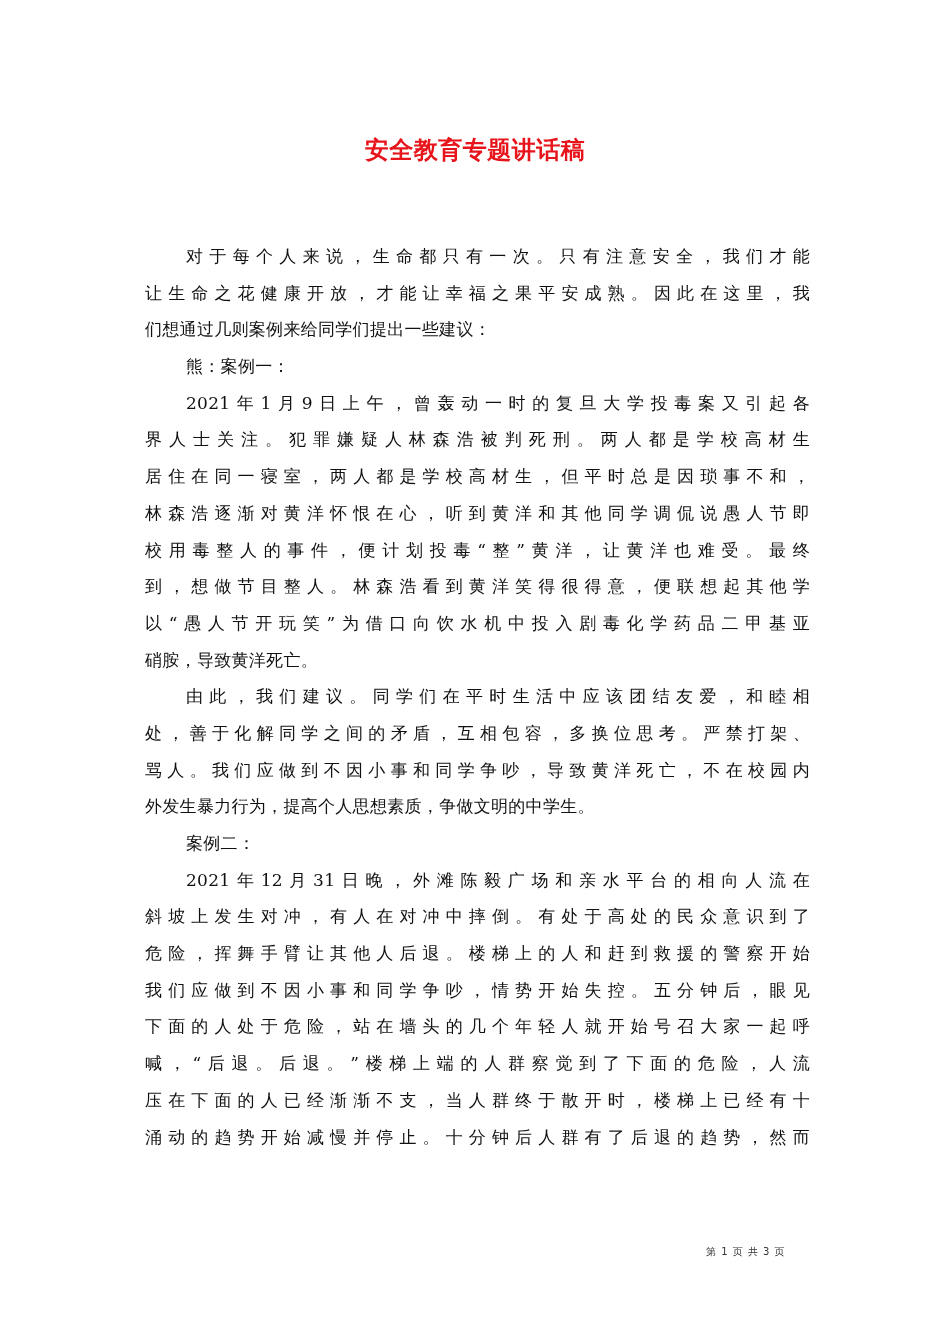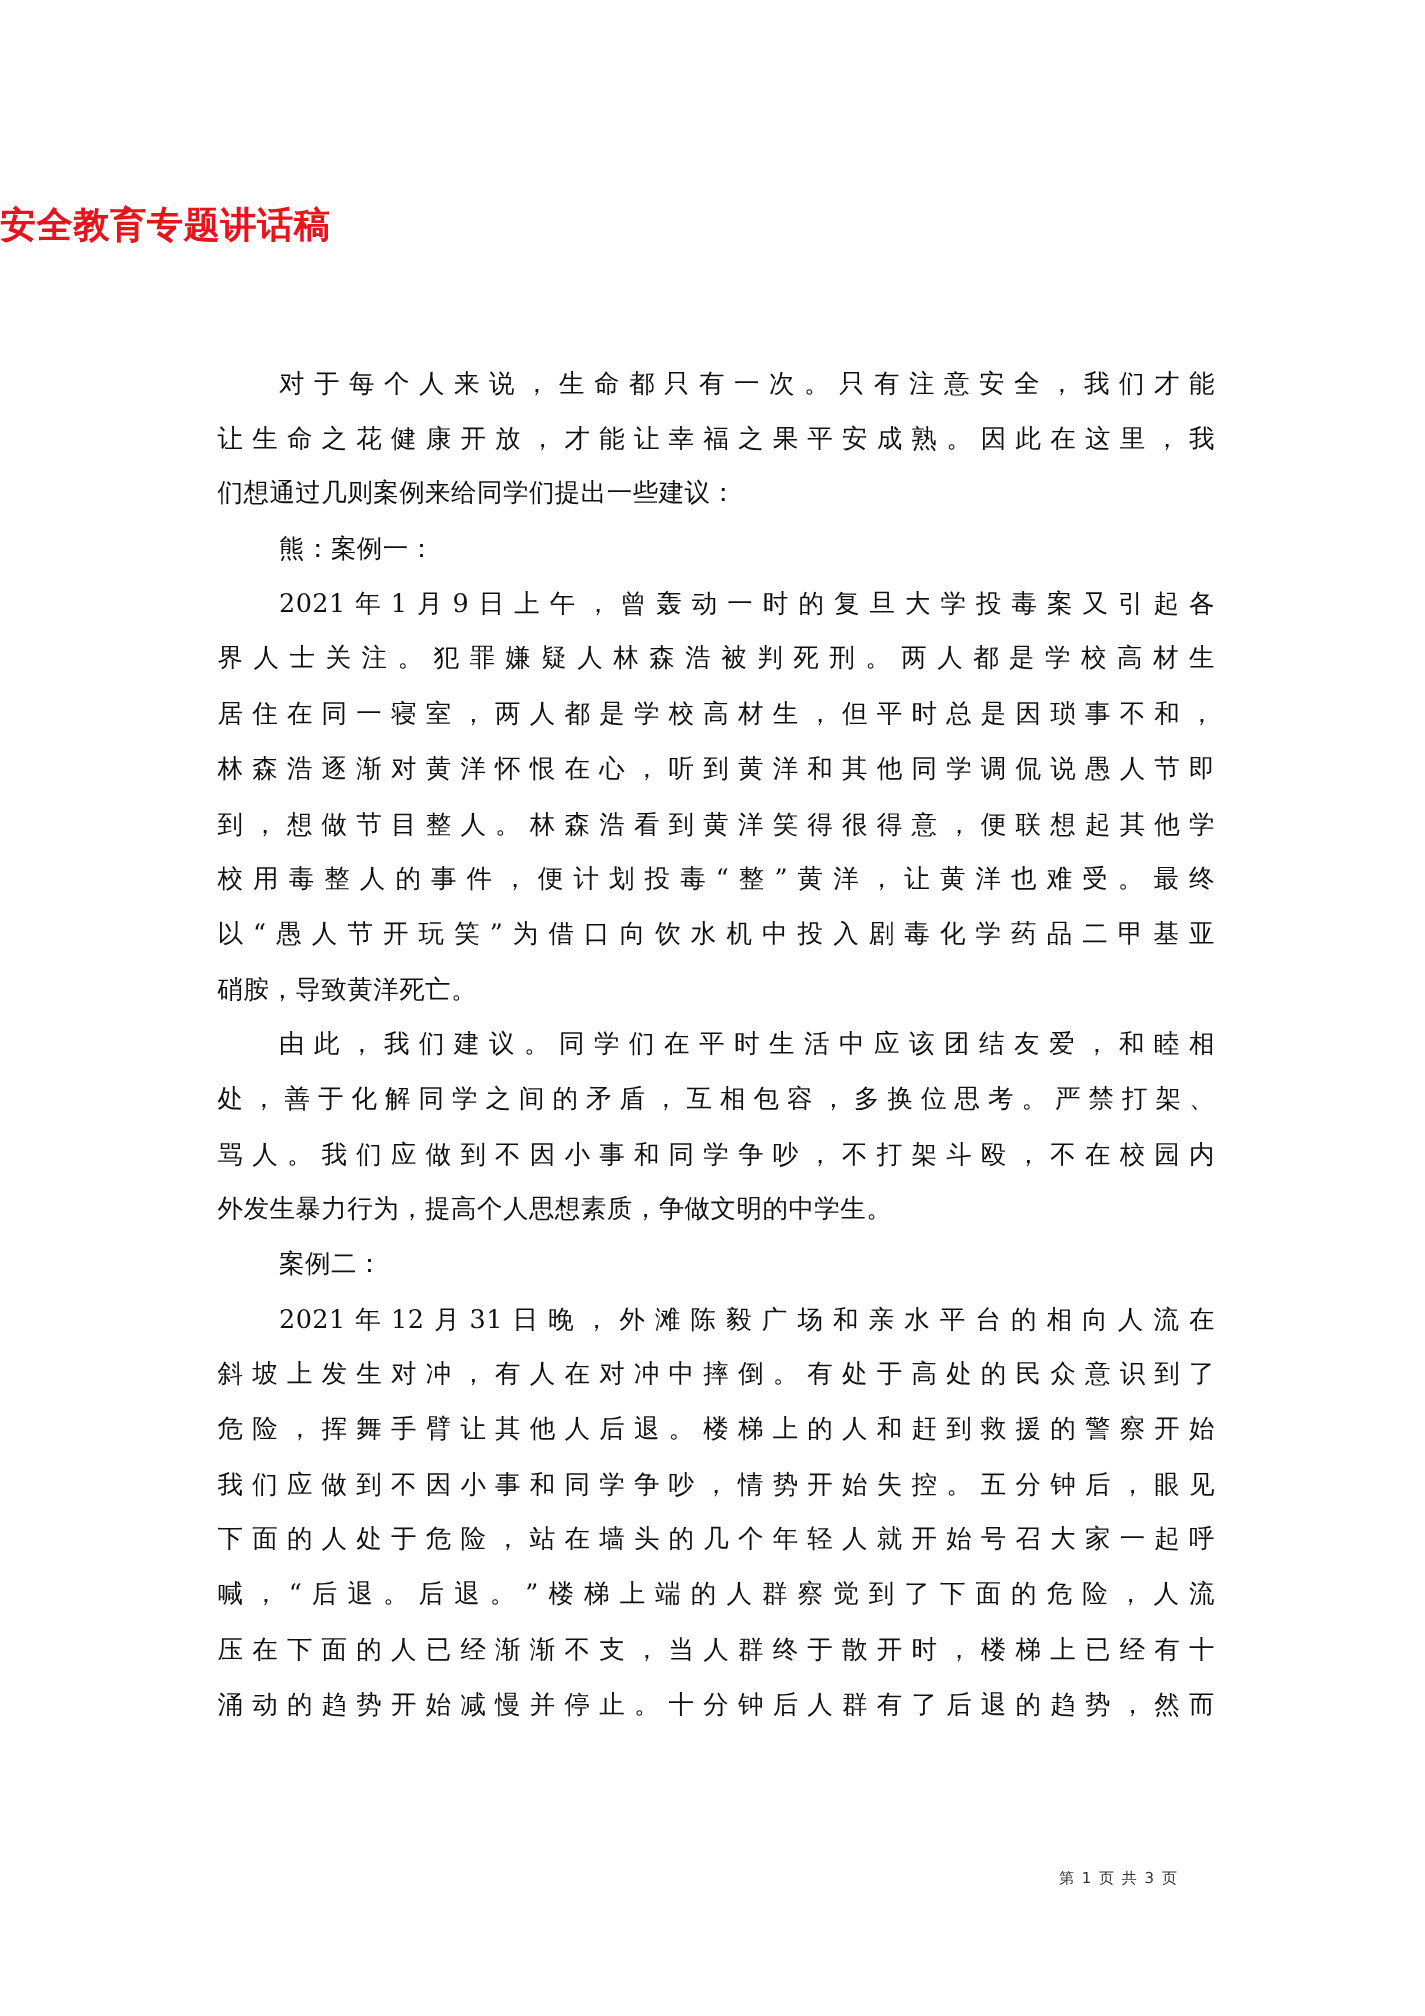--- a/index.html
+++ b/index.html
@@ -21,20 +21,21 @@
       top: 0;
       width: 950px;
       height: 1344px;
       background: #ffffff;
     }
     .title {
       position: absolute;
       top: 132px;
       left: 0;
       width: 950px;
+      text-align: center;
       font-family: "DejaVu Sans", "Liberation Sans", sans-serif;
       font-size: 24px;
       font-weight: bold;
       color: #e8141b;
       letter-spacing: 0.5px;
       line-height: 36px;
     }
     .body {
       position: absolute;
       top: 238px;
@@ -77,28 +78,28 @@
     <div class="line indent">对于每个人来说，生命都只有一次。只有注意安全，我们才能</div>
     <div class="line">让生命之花健康开放，才能让幸福之果平安成熟。因此在这里，我</div>
     <div class="line last">们想通过几则案例来给同学们提出一些建议：</div>
 
     <div class="line indent last">熊：案例一：</div>
 
     <div class="line indent">2021年1月9日上午，曾轰动一时的复旦大学投毒案又引起各</div>
     <div class="line">界人士关注。犯罪嫌疑人林森浩被判死刑。两人都是学校高材生</div>
     <div class="line">居住在同一寝室，两人都是学校高材生，但平时总是因琐事不和，</div>
     <div class="line">林森浩逐渐对黄洋怀恨在心，听到黄洋和其他同学调侃说愚人节即</div>
+    <div class="line">校用毒整人的事件，便计划投毒“整”黄洋，让黄洋也难受。最终</div>
     <div class="line">到，想做节目整人。林森浩看到黄洋笑得很得意，便联想起其他学</div>
-    <div class="line">校用毒整人的事件，便计划投毒“整”黄洋，让黄洋也难受。最终</div>
     <div class="line">以“愚人节开玩笑”为借口向饮水机中投入剧毒化学药品二甲基亚</div>
     <div class="line last">硝胺，导致黄洋死亡。</div>
 
     <div class="line indent">由此，我们建议。同学们在平时生活中应该团结友爱，和睦相</div>
     <div class="line">处，善于化解同学之间的矛盾，互相包容，多换位思考。严禁打架、</div>
-    <div class="line">骂人。我们应做到不因小事和同学争吵，不打架斗殴，不在校园内</div>
+    <div class="line">骂人。我们应做到不因小事和同学争吵，导致黄洋死亡，不在校园内</div>
     <div class="line last">外发生暴力行为，提高个人思想素质，争做文明的中学生。</div>
 
     <div class="line indent last">案例二：</div>
 
     <div class="line indent">2021年12月31日晚，外滩陈毅广场和亲水平台的相向人流在</div>
     <div class="line">斜坡上发生对冲，有人在对冲中摔倒。有处于高处的民众意识到了</div>
     <div class="line">危险，挥舞手臂让其他人后退。楼梯上的人和赶到救援的警察开始</div>
     <div class="line">我们应做到不因小事和同学争吵，情势开始失控。五分钟后，眼见</div>
     <div class="line">下面的人处于危险，站在墙头的几个年轻人就开始号召大家一起呼</div>
     <div class="line">喊，“后退。后退。”楼梯上端的人群察觉到了下面的危险，人流</div>

